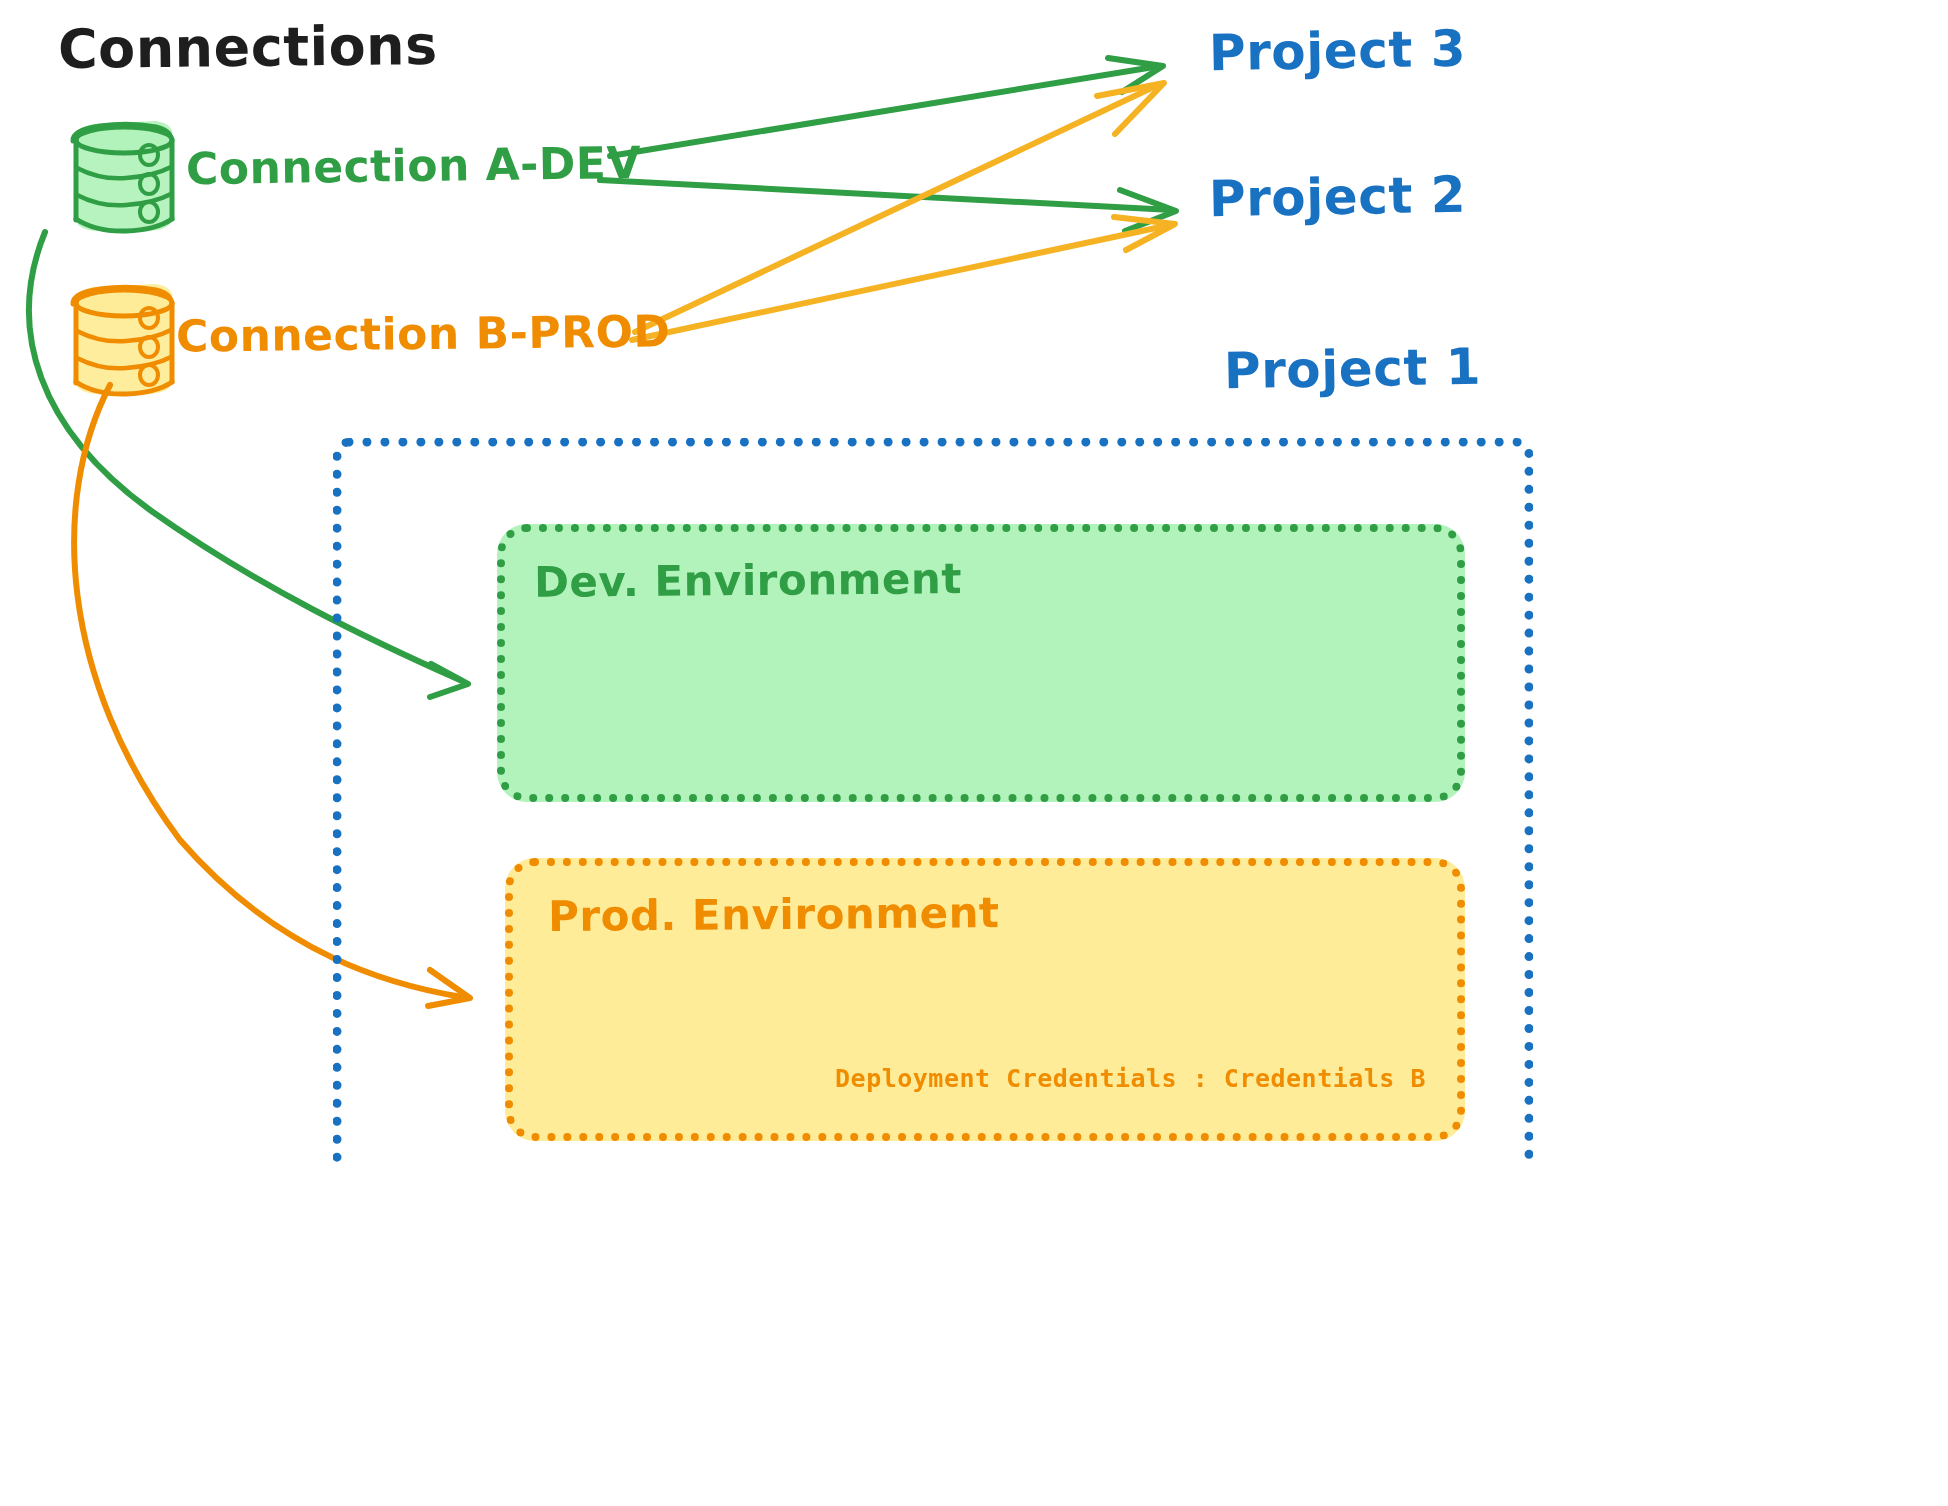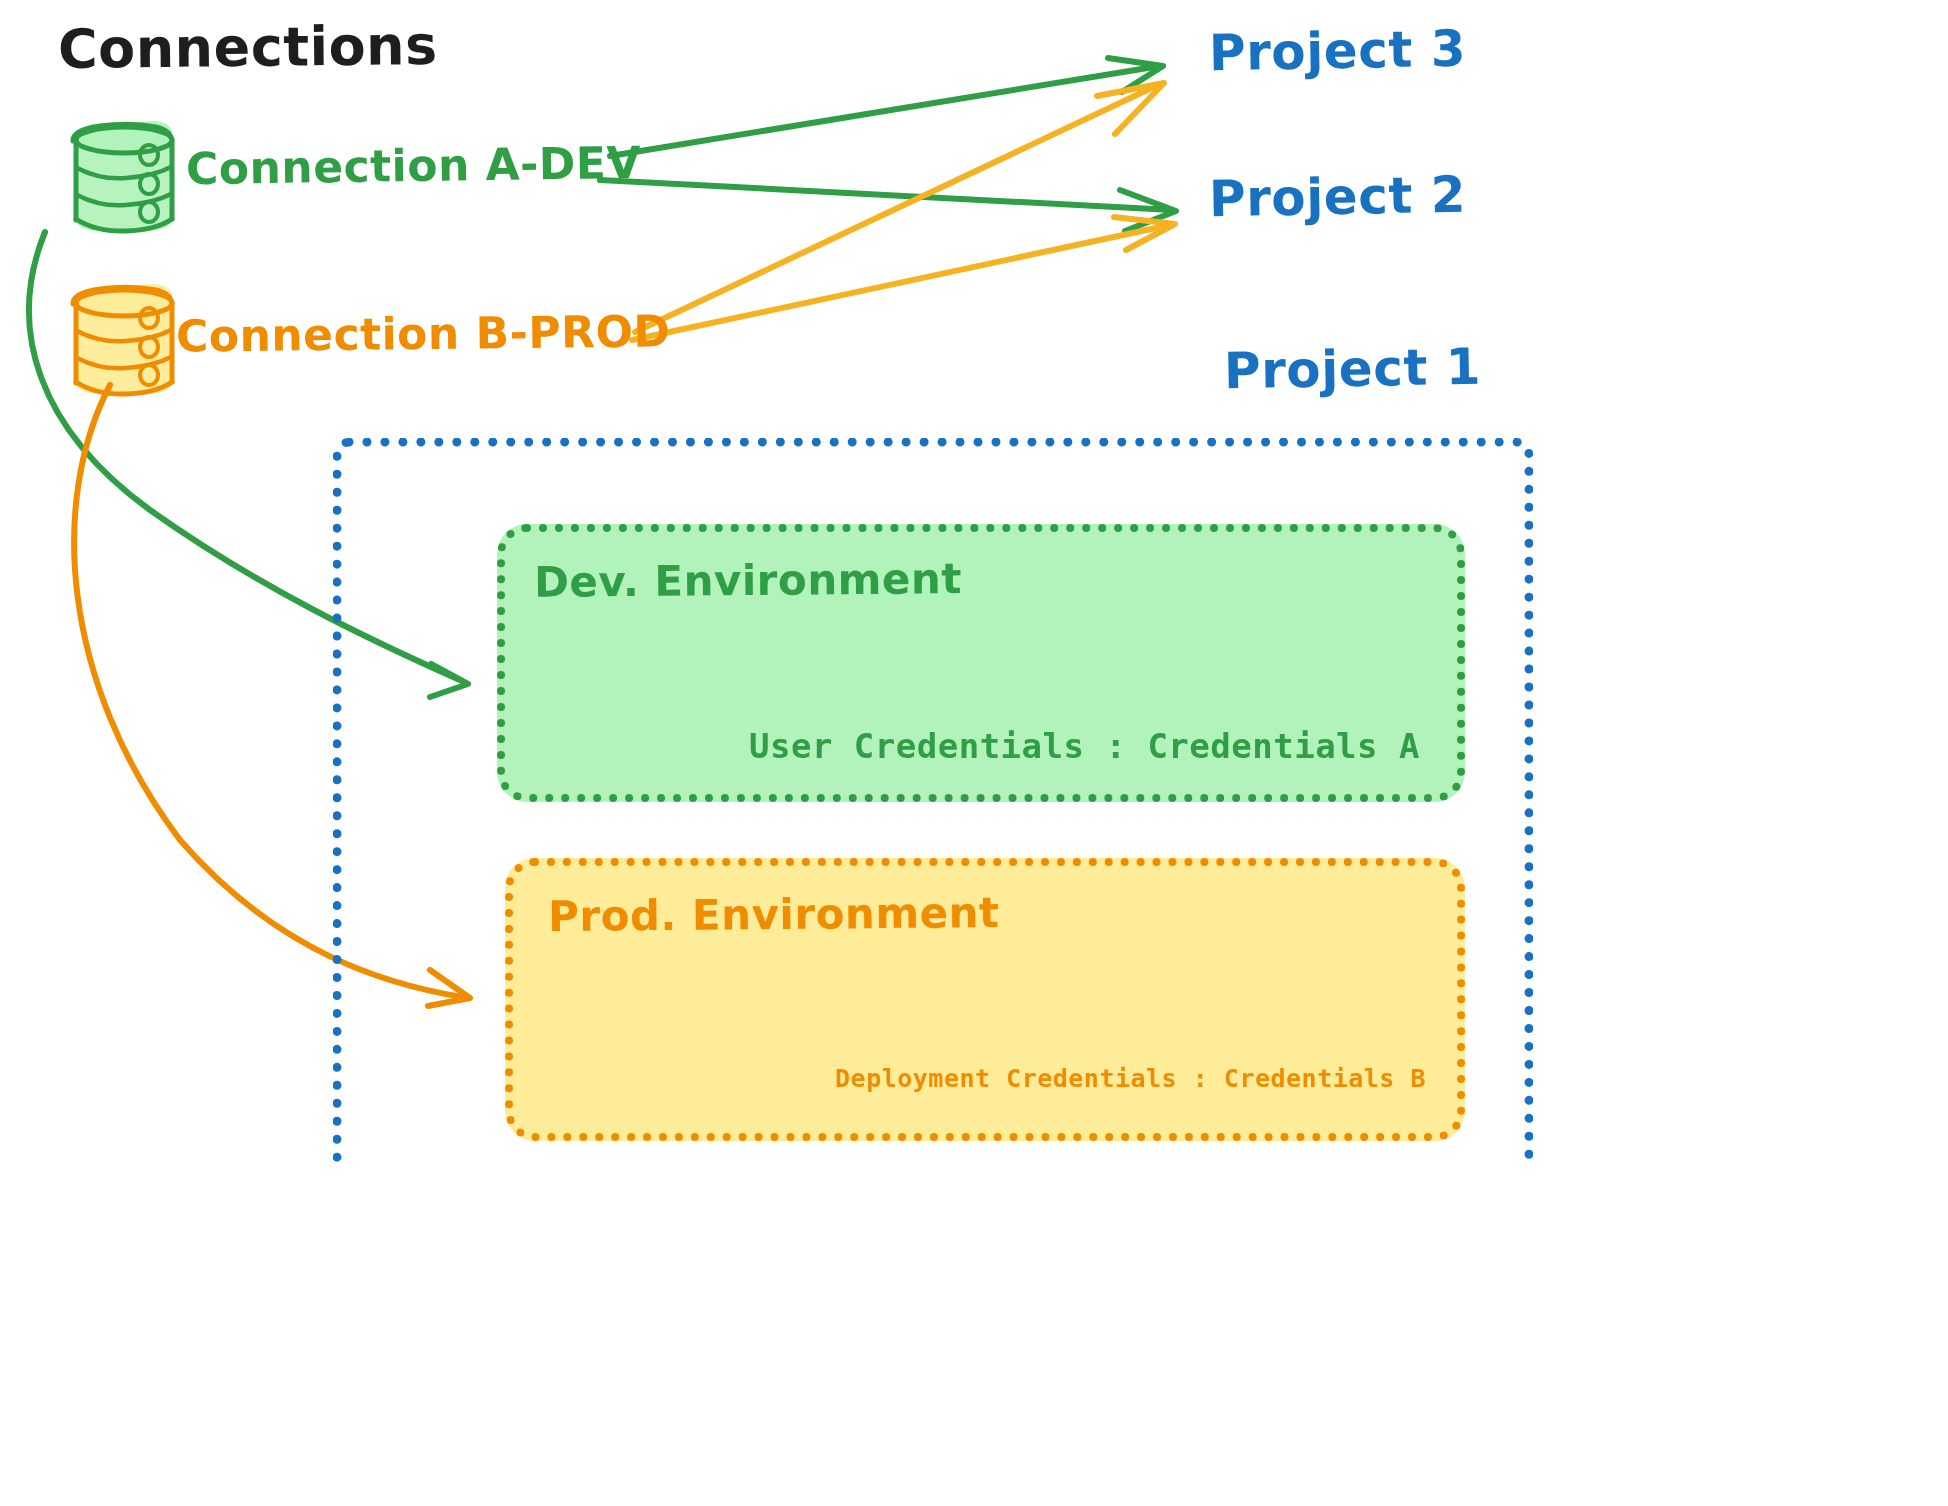--- a/index.html
+++ b/index.html
@@ -233,19 +233,18 @@
   <div class="lbl hand" id="label-conn-b">Connection B-PROD</div>
 
   <div class="lbl hand" id="label-project-3">Project 3</div>
 
   <div class="lbl hand" id="label-project-2">Project 2</div>
 
   <div class="lbl hand" id="label-project-1">Project 1</div>
 
   <div class="lbl hand" id="label-dev-env">Dev. Environment</div>
 
-  <div class="lbl mono" id="label-dev-cred">User Credentials : Credentials A</div>
 
   <div class="lbl hand" id="label-prod-env">Prod. Environment</div>
 
   <div class="lbl mono" id="label-prod-cred">Deployment Credentials : Credentials B</div>
 
 </div>
 
 </body></html>

